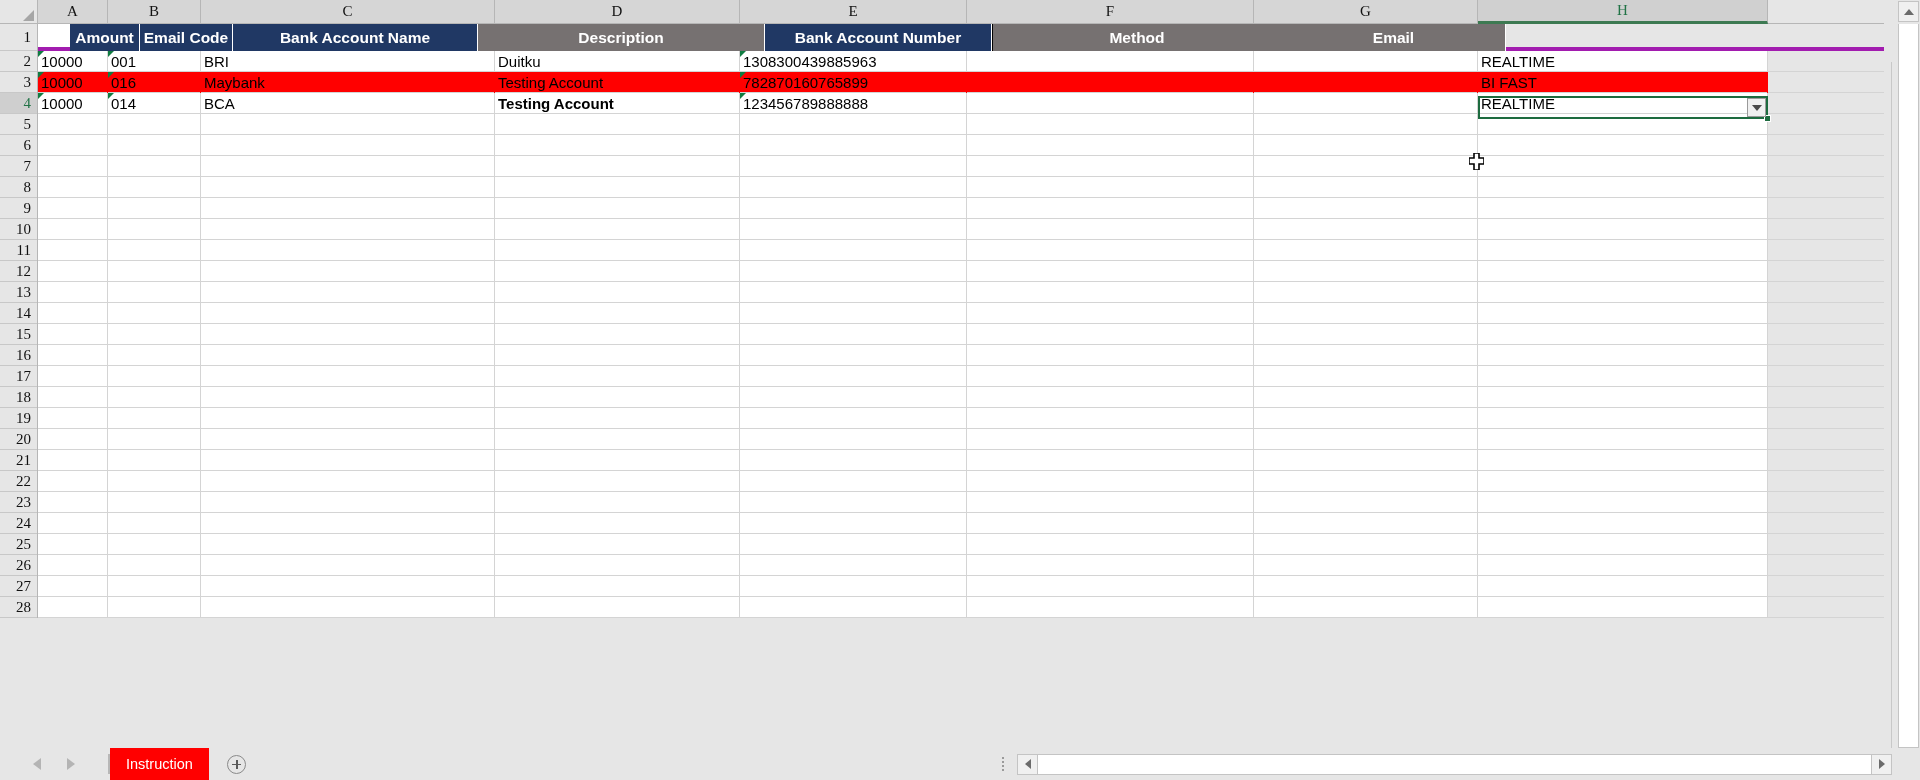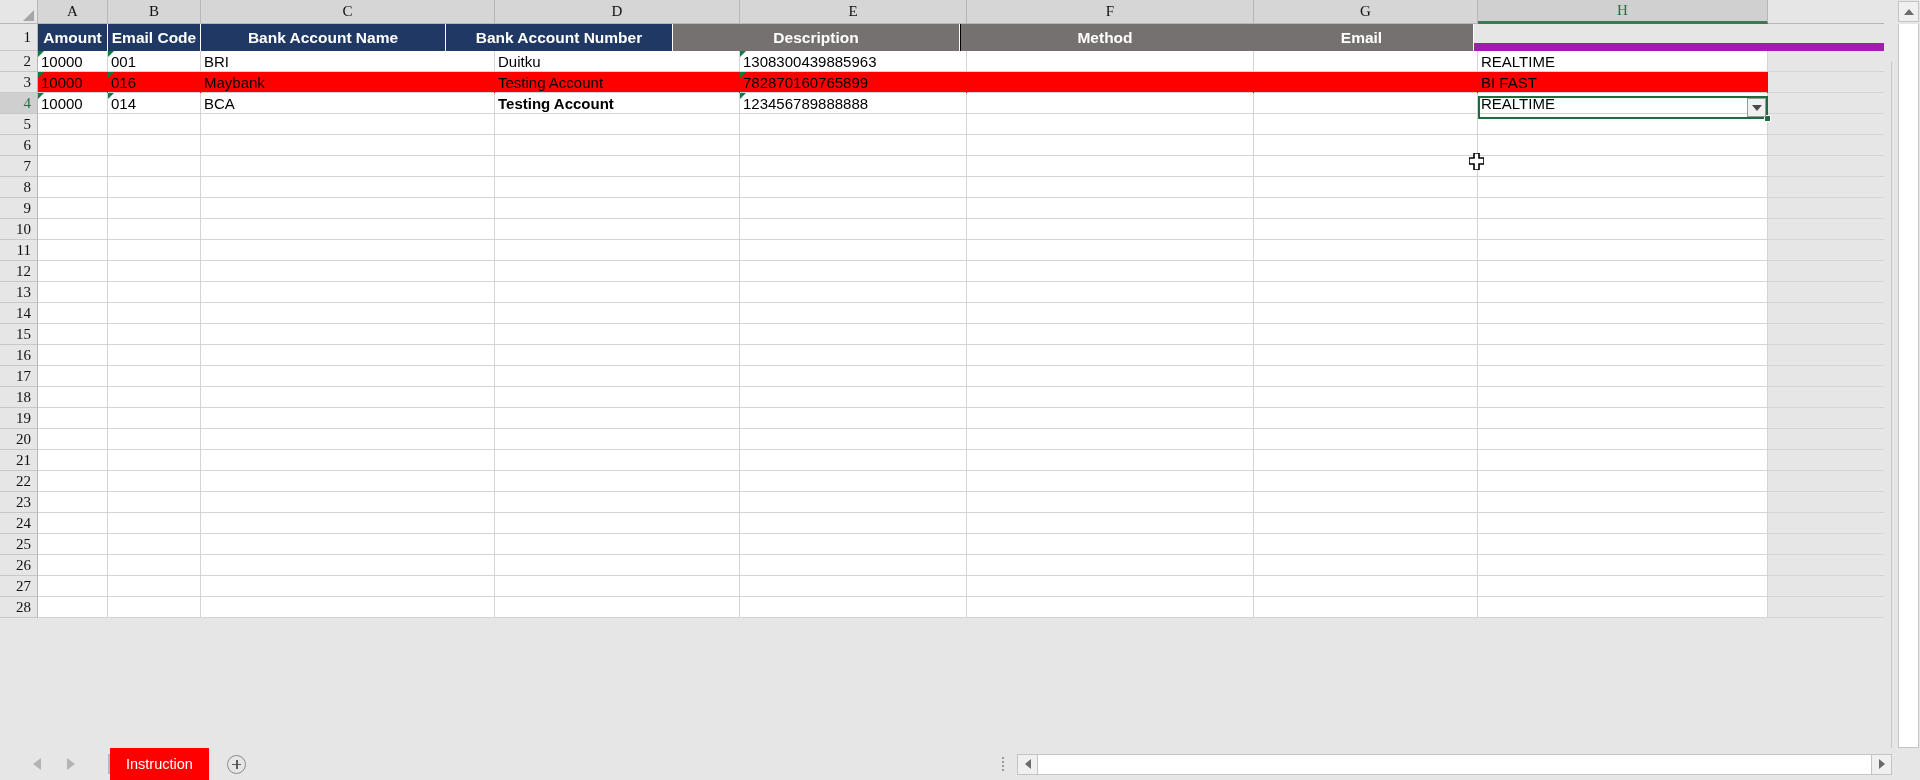--- a/index.html
+++ b/index.html
@@ -96,21 +96,21 @@
     color: #000;
     white-space: nowrap;
     overflow: hidden;
     position: relative;
     flex: 0 0 auto;
     background: transparent;
   }
   .row-pad { flex: 1 1 auto; background: #e6e6e6; }
 
   
-  .row.hdr { height: 27px; border-bottom: 8px solid #a21caf; }
+  .row.hdr { height: 27px; border-bottom: 4px solid #a21caf; padding-left: 32px; }
   .row.hdr .cell {
     height: 27px;
     justify-content: center;
     font-weight: bold;
     color: #fff;
     font-size: 15.5px;
     border-right: 1px solid #fff;
   }
   .row.hdr .cell.navy { background: #203864; }
   .row.hdr .cell.gray { background: #767171; }
@@ -438,25 +438,25 @@
         <div class="row hdr">
           <div class="cell navy" style="width: 70px; flex: 0 0 70px;">
             <span>Amount</span>
           </div>
           <div class="cell navy" style="width: 93px; flex: 0 0 93px;">
             <span>Email Code</span>
           </div>
           <div class="cell navy" style="width: 245px; flex: 0 0 245px;">
             <span>Bank Account Name</span>
           </div>
+          <div class="cell gray" style="width: 287px; flex: 0 0 287px;">
+            <span>Description</span>
+          </div>
           <div class="cell navy" style="width: 227px; flex: 0 0 227px;">
             <span>Bank Account Number</span>
-          </div>
-          <div class="cell gray" style="width: 287px; flex: 0 0 287px;">
-            <span>Description</span>
           </div>
           <div class="cell gray last hsel" style="width: 290px; flex: 0 0 290px;">
             <span>Method</span>
           </div>
           <div class="cell gray" style="width: 224px; flex: 0 0 224px;">
             <span>Email</span>
           </div>
           <div class="row-pad"></div>
         </div>
         <div class="row">

